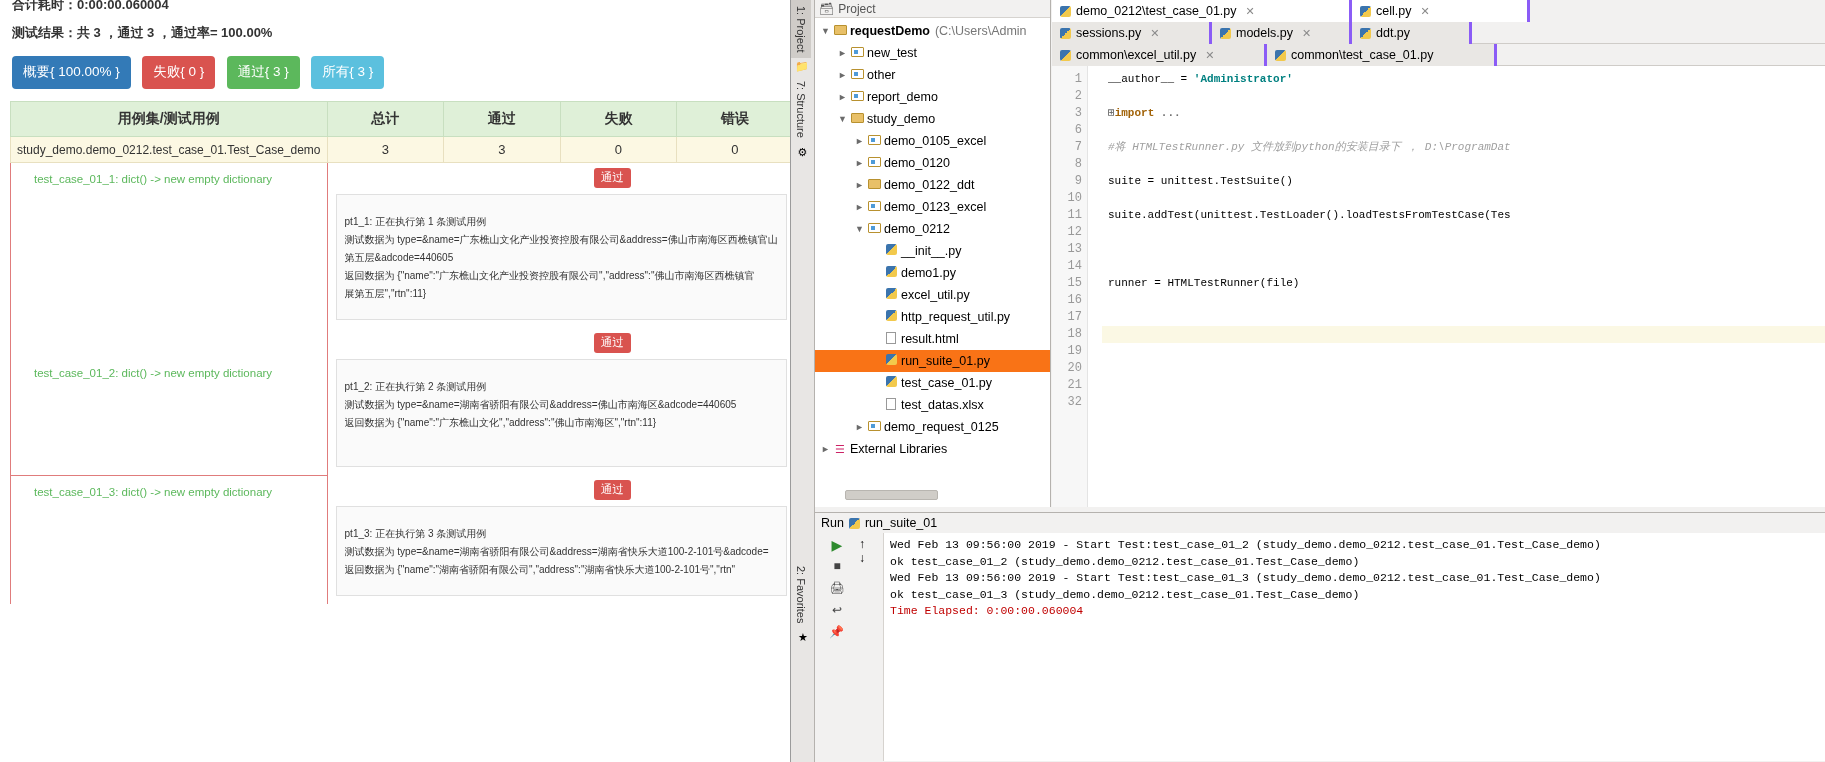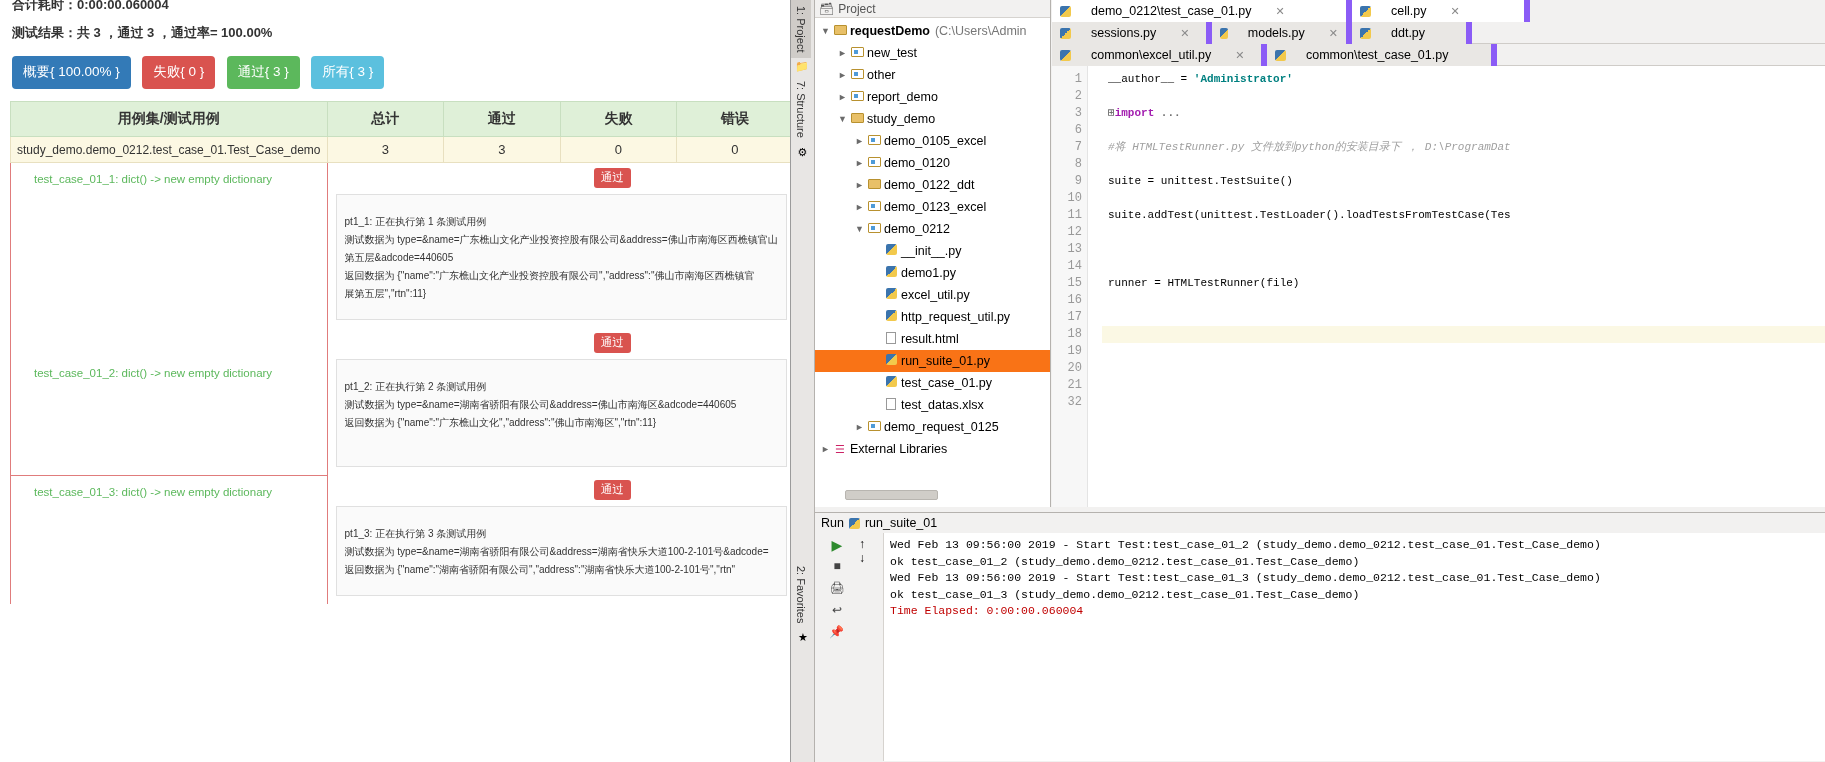--- a/index.html
+++ b/index.html
@@ -124,43 +124,43 @@
     border:1px solid #b8b5b0; border-radius:2px;
   }
 
   
   .pc-editor {
     position:absolute; left:261px; top:0; width:774px; height:507px;
     background:#fff; overflow:hidden;
   }
   .tabrow { display:flex; height:22px; background:#f2f1f0; }
   .tab {
-    display:flex; align-items:center; gap:20px; padding:0 8px;
-    font-size:12.5px; color:#000; border-right:6px solid #8b5cf6;
+    display:flex; align-items:center; gap:5px; padding:0 8px;
+    font-size:12.5px; color:#000; border-right:3px solid #8b5cf6;
     background:#e9e7e4; white-space:nowrap; height:22px;
   }
   .tab.active { background:#fff; }
   .tab .x { color:#8a8a8a; font-size:11px; margin-left:4px; }
   .tabrow2 { display:flex; height:22px; background:#f2f1f0; border-bottom:1px solid #cfccc8; }
 
   .codearea { position:relative; height:463px; background:#fff; display:flex; }
   .gutter {
     width:36px; background:#f7f7f7; border-right:1px solid #e4e4e4;
     padding-top:5px; text-align:right; flex:none;
   }
   .gutter div { font-family:"Liberation Mono", monospace; font-size:12px; color:#999; height:17px; line-height:17px; padding-right:5px;}
   .foldcol { width:14px; flex:none; background:#fff; padding-top:5px; }
   .codelines { flex:1; padding-top:5px; overflow:hidden; }
   .cl {
     font-family:"Liberation Mono", monospace; font-size:11px;
     height:17px; line-height:17px; white-space:nowrap; padding-left:6px;
     color:#000;
   }
   .cl.caret { background:#fbf8e4; }
-  .k  { color:#a21caf; font-weight:bold; }
+  .k  { color:#a16207; font-weight:bold; }
   .s  { color:#008080; font-weight:bold; }
   .cm { color:#a0a0a0; font-style:italic; }
   .fold { color:#707070; font-weight:bold; }
 
   
   .pc-run {
     position:absolute; left:24px; top:512px; width:1011px; height:250px;
     background:#f2f1f0; border-top:1px solid #b5b2ae;
   }
   .run-title {

